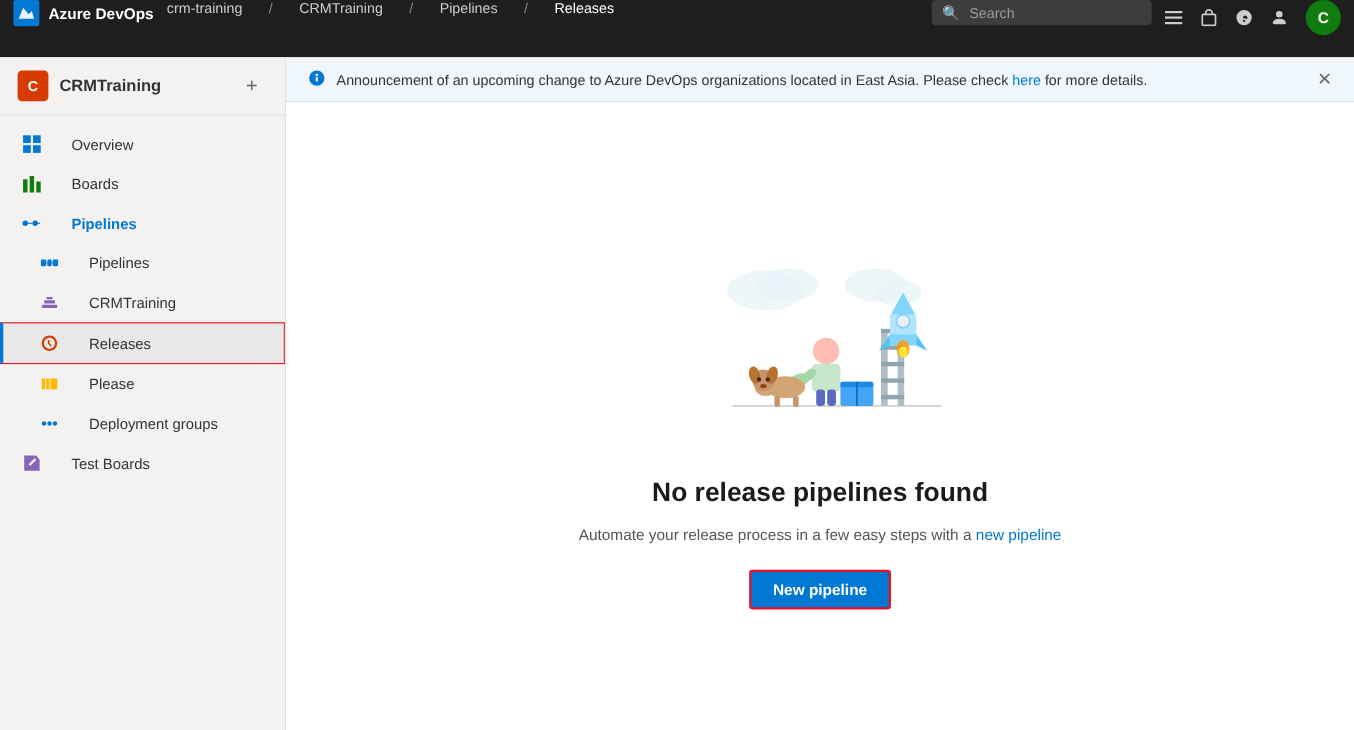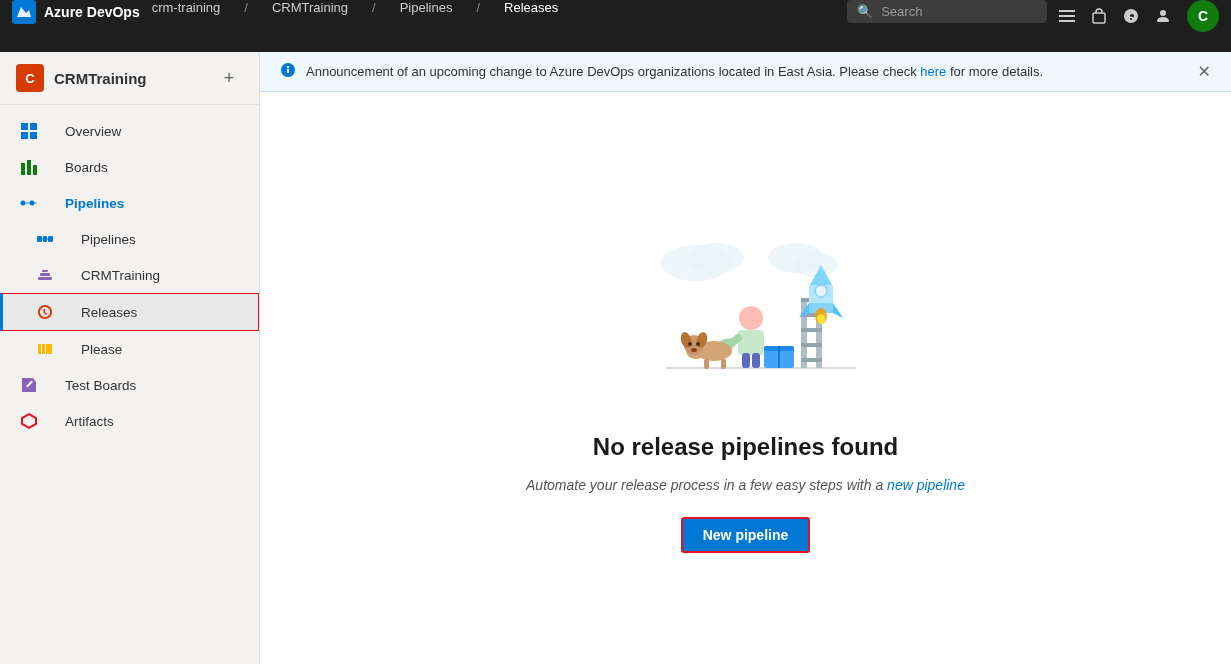--- a/index.html
+++ b/index.html
@@ -235,21 +235,20 @@
       color: #1a1a1a;
       margin-bottom: 16px;
       text-align: center;
     }
 
     .empty-subtitle {
       font-size: 14px;
       color: #555;
       margin-bottom: 24px;
       text-align: center;
-      font-style: italic;
     }
     .empty-subtitle a {
       color: #0078d4;
       text-decoration: none;
     }
 
     .new-pipeline-btn {
       background: #0078d4;
       color: #fff;
       border: 2px solid #e81123;
@@ -413,38 +412,40 @@
           <svg width="16" height="16" viewBox="0 0 16 16" fill="currentColor">
               <rect x="1" y="3" width="3" height="10"></rect>
               <rect x="5" y="3" width="3" height="10"></rect>
               <rect x="9" y="3" width="6" height="10"></rect>
             </svg>
         </div>
         <span>Please</span>
       </div>
 
 
+      <div class="sidebar-item sidebar-sub-item">
+        <div class="sidebar-icon icon-blue">
+          <svg width="16" height="16" viewBox="0 0 16 16" fill="currentColor">
+              <circle cx="3" cy="8" r="2"></circle>
+              <circle cx="8" cy="8" r="2"></circle>
+              <circle cx="13" cy="8" r="2"></circle>
+            </svg>
+        </div>
+        <span>Deployment groups</span>
+      </div>
 
       <div class="sidebar-item">
         <div class="sidebar-icon" style="color:#8764b8;">
           <svg width="18" height="18" viewBox="0 0 18 18" fill="currentColor">
               <path d="M5 2h8l3 4v10H2V2h3zm4 5l-3 3 1.5 1.5L9 10l4-4-1.5-1.5z"></path>
             </svg>
         </div>
         <span>Test Boards</span>
       </div>
 
-      <div class="sidebar-item">
-        <div class="sidebar-icon" style="color:#e81123;">
-          <svg width="18" height="18" viewBox="0 0 18 18" fill="currentColor">
-              <path d="M9 1l8 4.5v7L9 17 1 12.5v-7L9 1zm0 2.3L3 6.7v4.6l6 3.4 6-3.4V6.7L9 3.3z"></path>
-            </svg>
-        </div>
-        <span>Artifacts</span>
-      </div>
 
     </div>
   </div>
 
   <div class="content-area">
 
     <div class="announcement-banner">
       <span class="info-icon">
         <svg width="16" height="16" viewBox="0 0 16 16" fill="#0078d4">
             <path d="M8 1a7 7 0 100 14A7 7 0 008 1zm1 10H7V7h2v4zm0-5H7V4h2v2z"></path>

